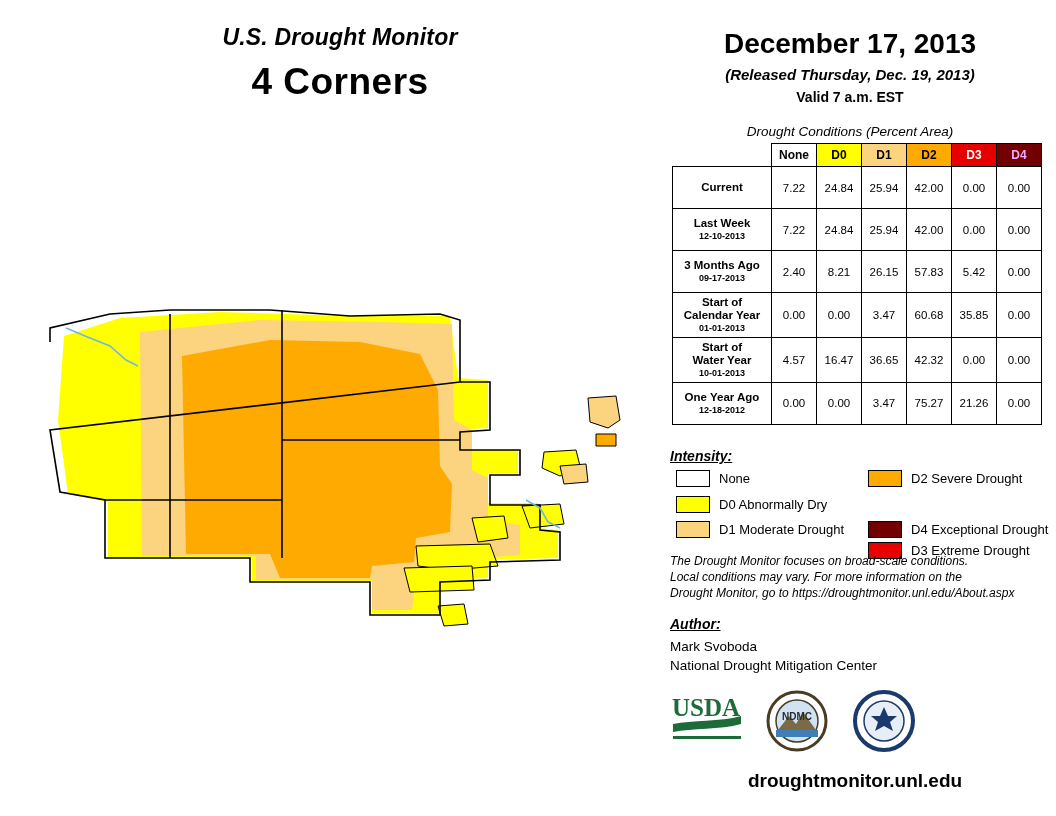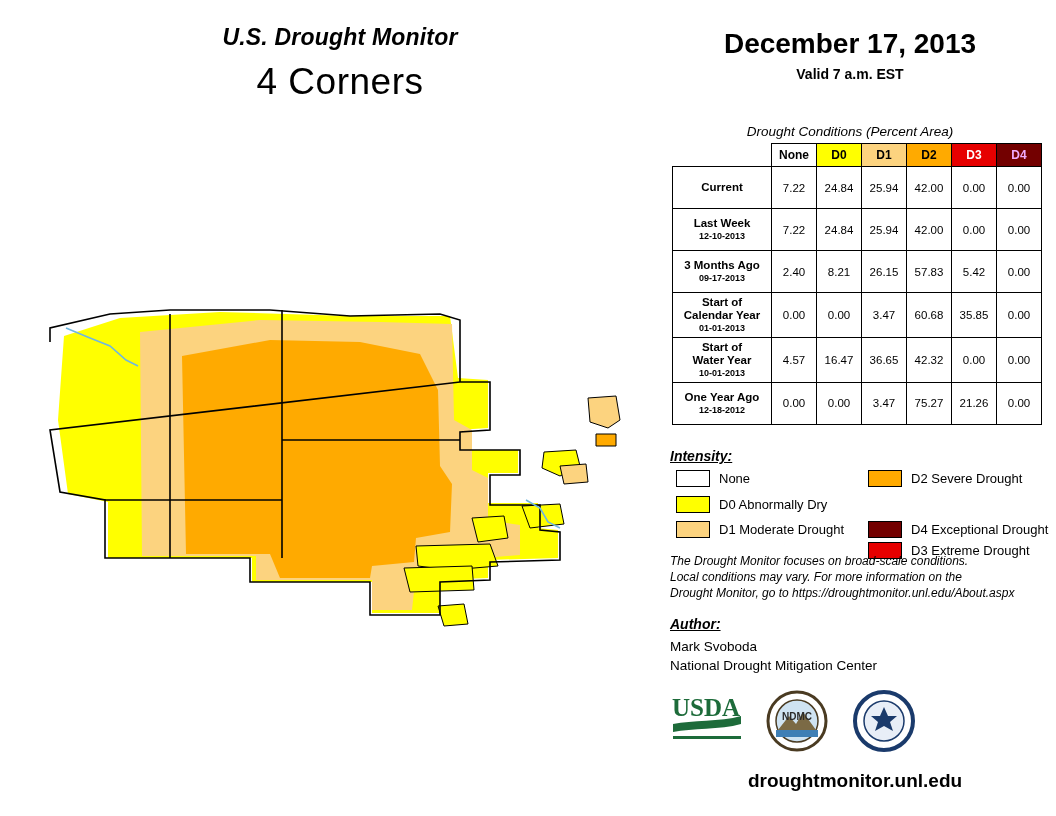--- a/index.html
+++ b/index.html
@@ -24,21 +24,21 @@
     width: 440px;
     text-align: center;
   }
   #title-main {
     font-style: italic;
     font-weight: bold;
     font-size: 23px;
     letter-spacing: 0.2px;
   }
   #title-sub {
-    font-weight: normal;
+    font-weight: bold;
     font-size: 37px;
     margin-top: 10px;
     letter-spacing: 0.5px;
   }
 
   #date-block {
     position: absolute;
     left: 660px;
     top: 28px;
     width: 380px;
@@ -214,20 +214,21 @@
 </head>
 <body>
 
 <div id="title-block">
   <div id="title-main">U.S. Drought Monitor</div>
   <div id="title-sub">4 Corners</div>
 </div>
 
 <div id="date-block">
   <div id="date-main">December 17, 2013</div>
+  <div id="date-released">(Released Thursday, Dec. 19, 2013)</div>
   <div id="date-valid">Valid 7 a.m. EST</div>
 </div>
 
 <div id="map-area">
   <svg width="620" height="400" viewBox="0 0 620 400">
 
     <g>
 
       <path d="M30,72 L30,58 L90,44 L150,40 L250,40 L330,46 L420,44 L440,50 L440,112
                L470,112 L470,160 L440,162 L440,180 L500,180 L500,205 L470,205 L470,235

